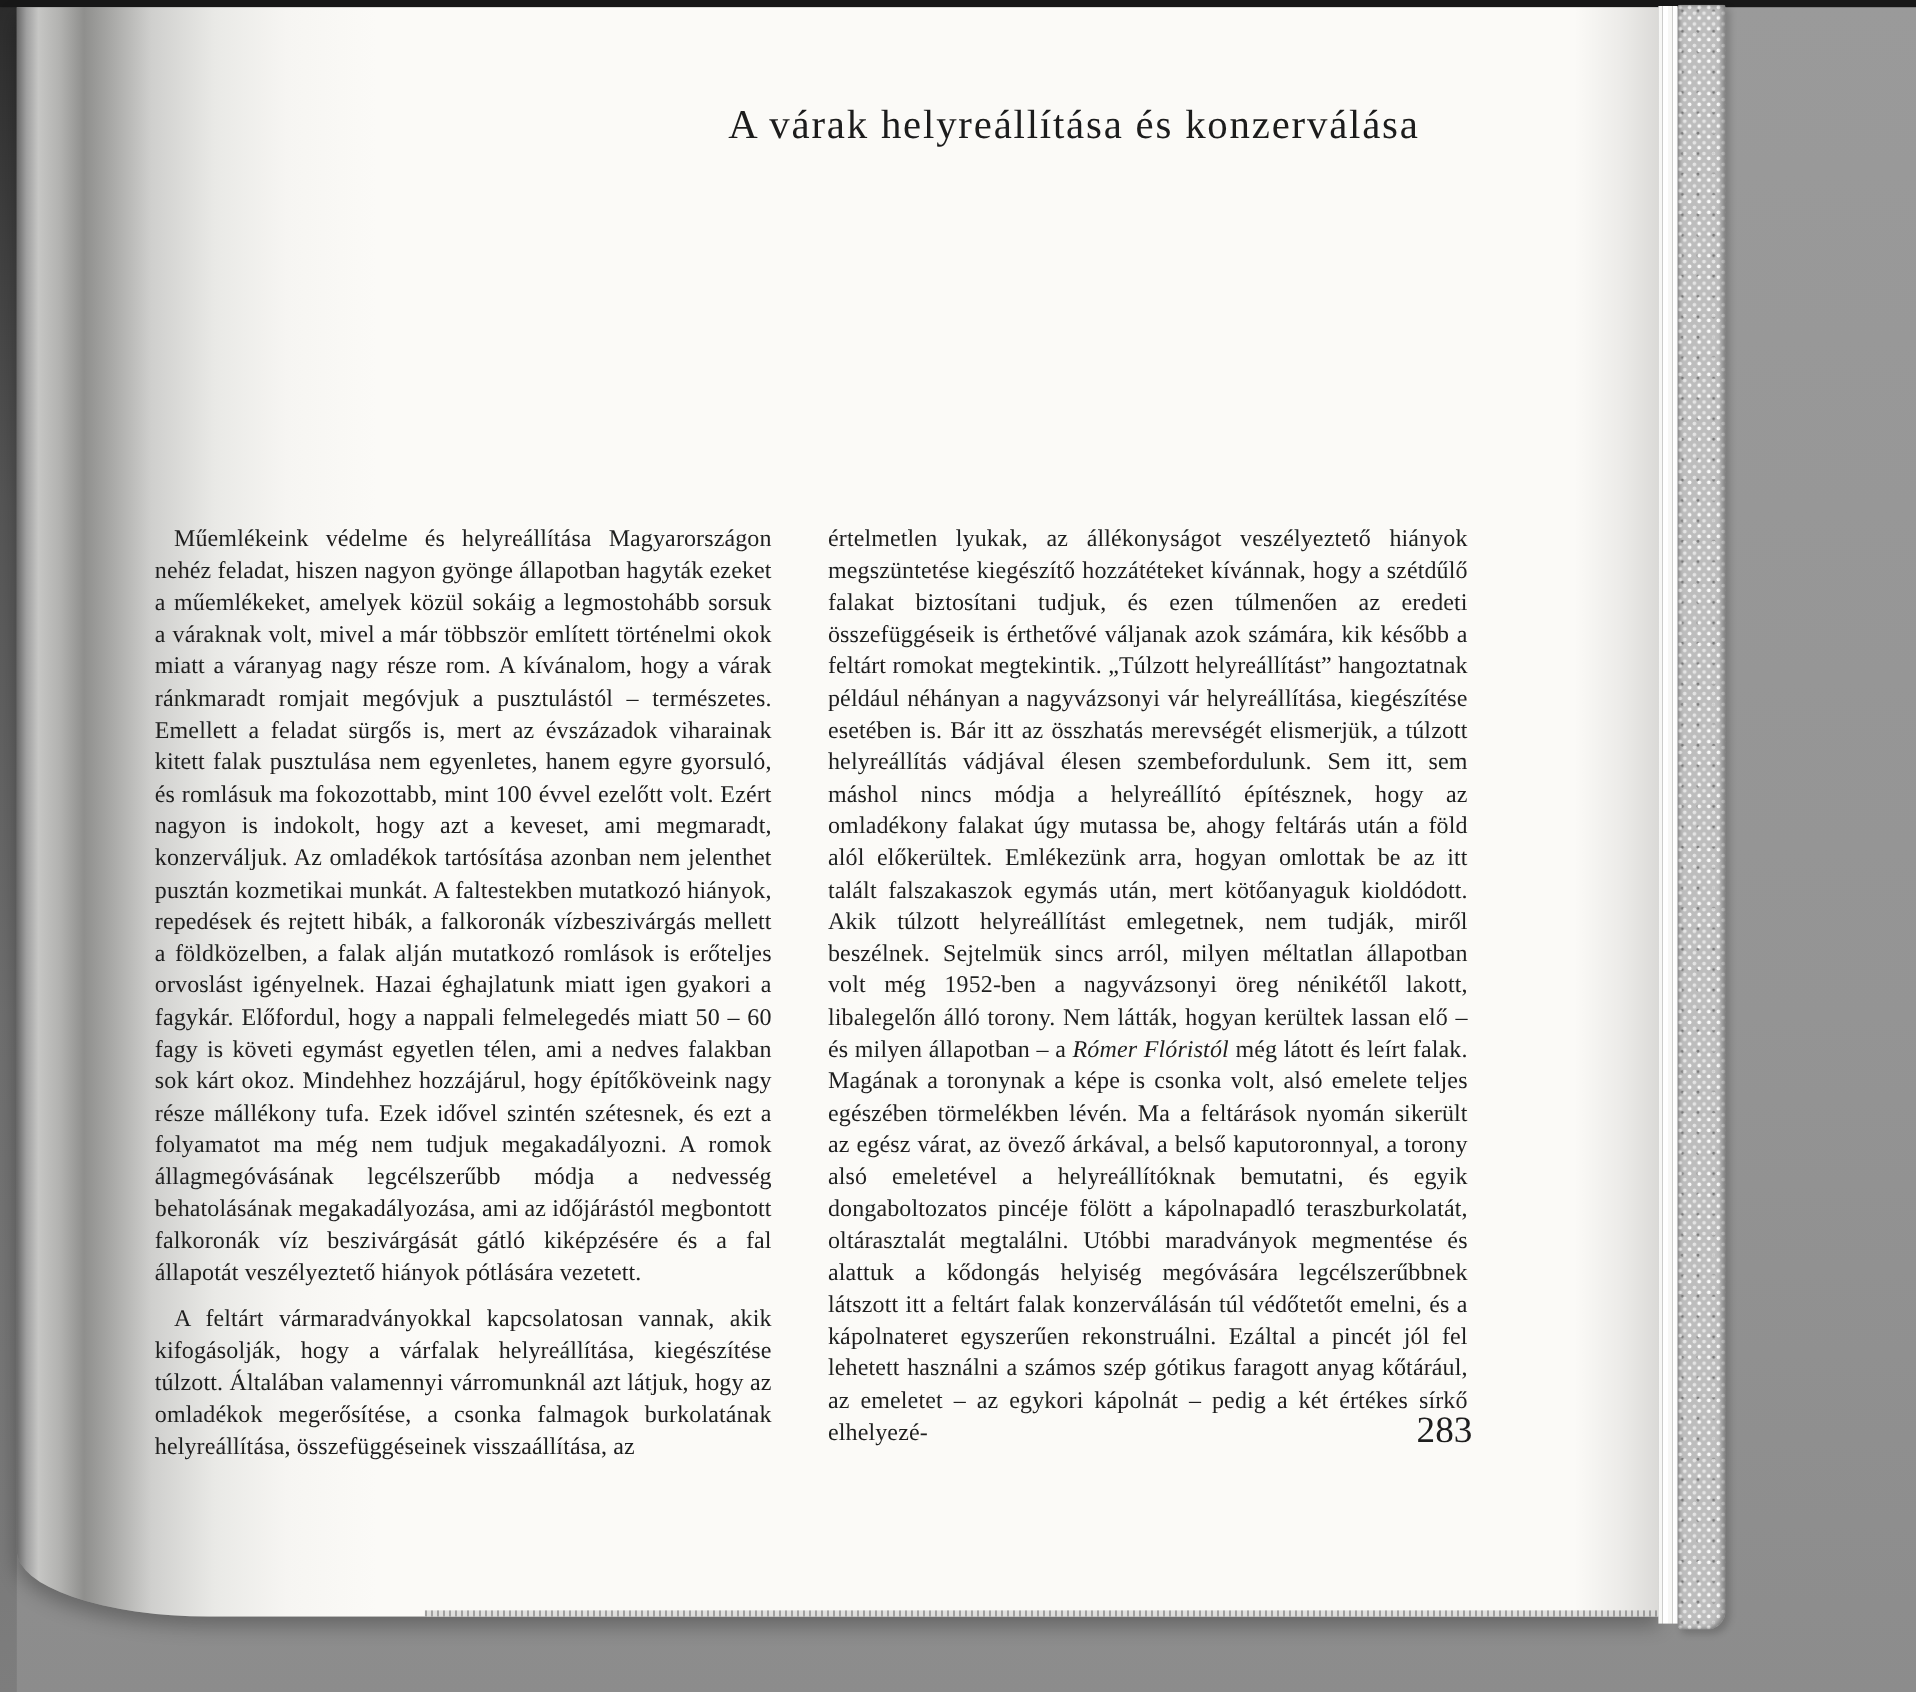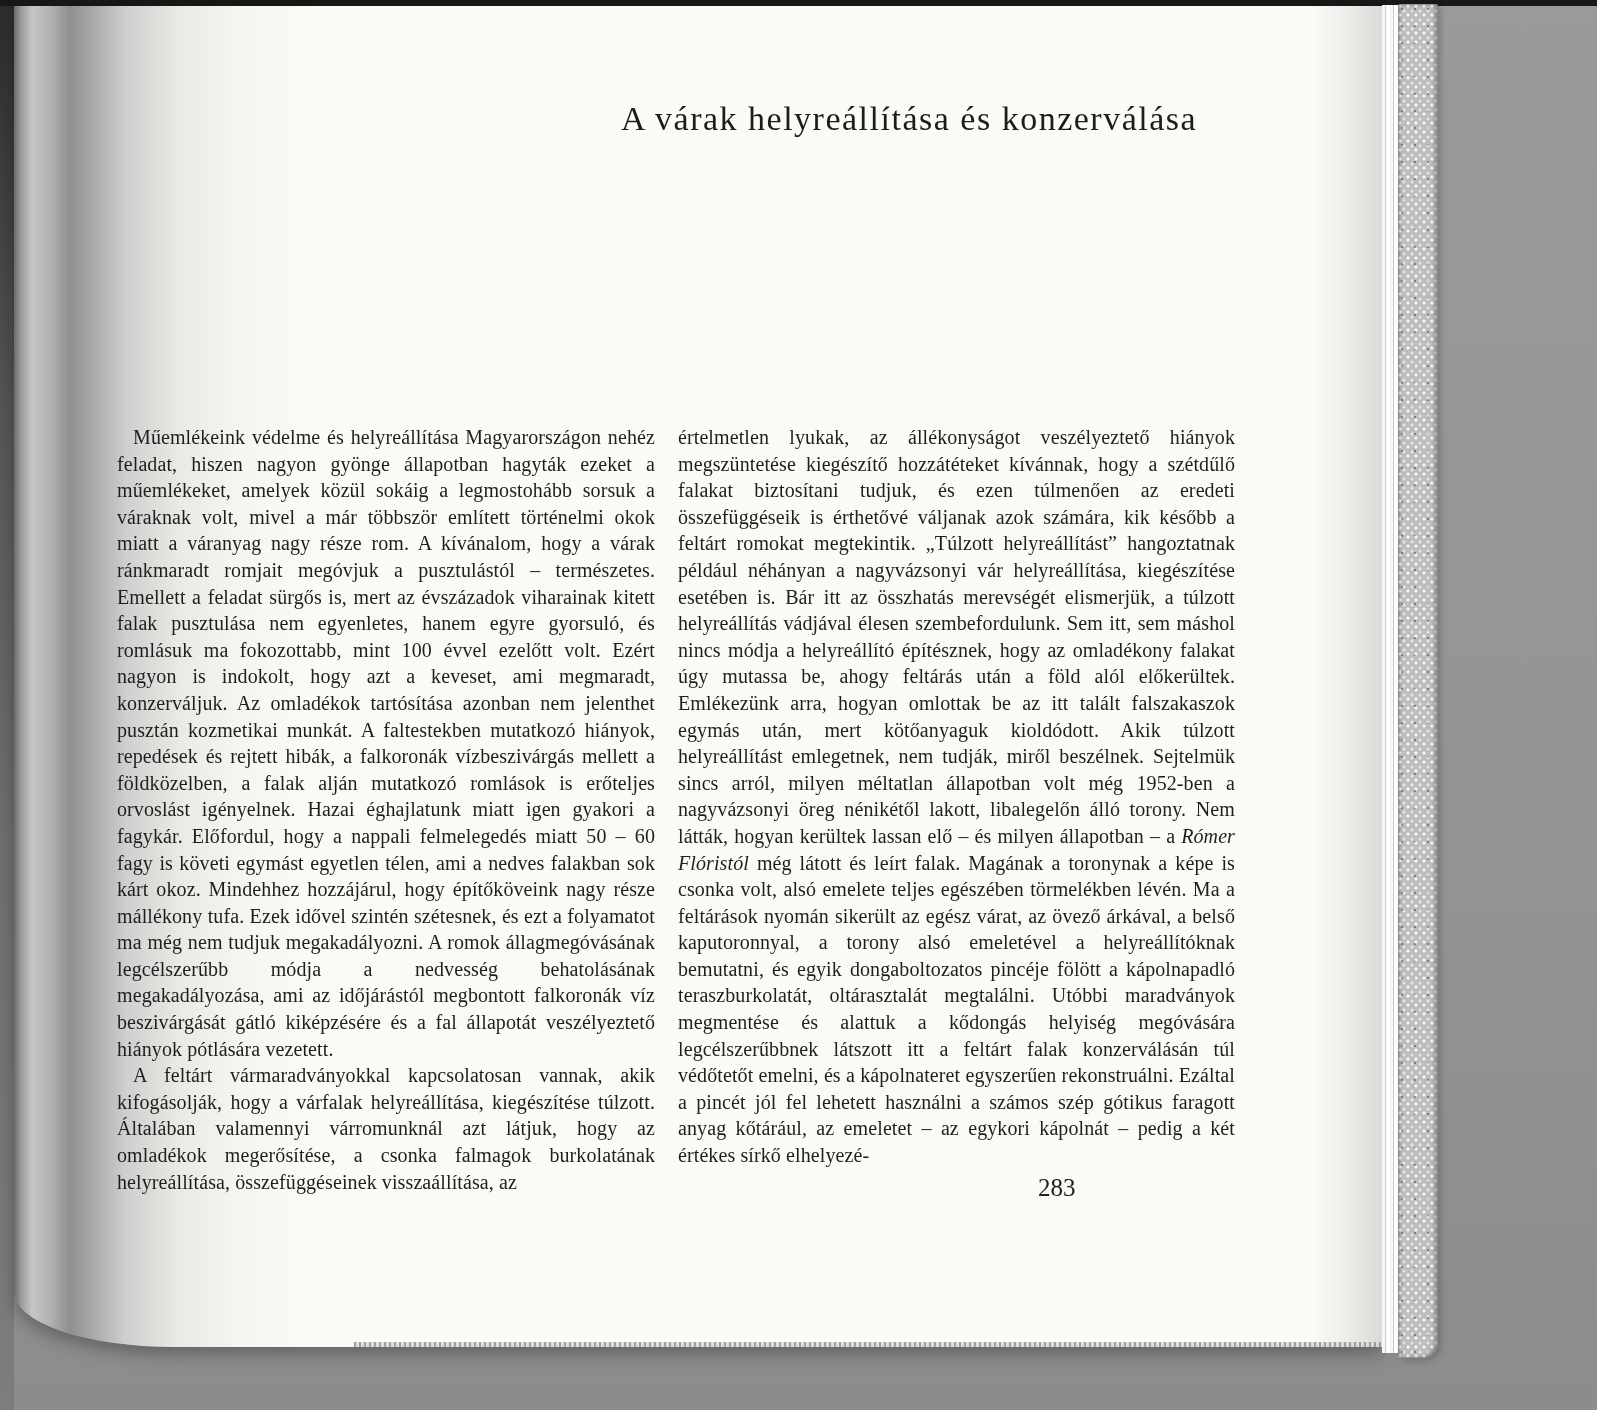--- a/index.html
+++ b/index.html
@@ -65,44 +65,44 @@
     display:flex;gap:23px;
     color:#1e1e1e;
   }
   .col{
     font-size:20px;line-height:26.6px;
     text-align:justify;
     letter-spacing:0.1px;
   }
   .col-left{width:538px;}
   .col-right{width:557px;font-family:Liberation Serif, serif;}
-  .col p{margin:0;}
+  .col p{margin:12px;}
   .col p.indent{text-indent:16px;}
   .page-number{
-    position:absolute;left:1038px;top:1174px;width:142px;
-    text-align:left;font-size:25px;color:#1e1e1e;
+    position:absolute;left:1085px;top:1174px;width:142px;
+    text-align:right;font-size:31px;color:#1e1e1e;
   }
 </style>
 </head>
 <body>
 
 <div class="scene">
 
   <div class="spine-edge"></div>
   <div class="top-strip"></div>
 
   <div class="book-page">
     <div class="right-shade"></div>
     <div class="stitch-edge"></div>
   </div>
 
   <div class="page-edges"></div>
   <div class="cover-cloth"></div>
 
-  <h1 class="page-title" style="margin:14px;font-weight:normal;">A várak helyreállítása és konzerválása</h1>
+  <h1 class="page-title" style="margin:0;font-weight:normal;">A várak helyreállítása és konzerválása</h1>
 
   <div class="text-columns">
     <div class="col col-left">
       <p class="indent">Műemlékeink védelme és helyreállítása Magyarországon nehéz feladat, hiszen nagyon gyönge állapotban hagyták ezeket a műemlékeket, amelyek közül sokáig a legmostohább sorsuk a váraknak volt, mivel a már többször említett történelmi okok miatt a váranyag nagy része rom. A kívánalom, hogy a várak ránkmaradt romjait megóvjuk a pusztulástól – természetes. Emellett a feladat sürgős is, mert az évszázadok viharainak kitett falak pusztulása nem egyenletes, hanem egyre gyorsuló, és romlásuk ma fokozottabb, mint 100 évvel ezelőtt volt. Ezért nagyon is indokolt, hogy azt a keveset, ami megmaradt, konzerváljuk. Az omladékok tartósítása azonban nem jelenthet pusztán kozmetikai munkát. A faltestekben mutatkozó hiányok, repedések és rejtett hibák, a falkoronák vízbeszivárgás mellett a földközelben, a falak alján mutatkozó romlások is erőteljes orvoslást igényelnek. Hazai éghajlatunk miatt igen gyakori a fagykár. Előfordul, hogy a nappali felmelegedés miatt 50 – 60 fagy is követi egymást egyetlen télen, ami a nedves falakban sok kárt okoz. Mindehhez hozzájárul, hogy építőköveink nagy része mállékony tufa. Ezek idővel szintén szétesnek, és ezt a folyamatot ma még nem tudjuk megakadályozni. A romok állagmegóvásának legcélszerűbb módja a nedvesség behatolásának megakadályozása, ami az időjárástól megbontott falkoronák víz beszivárgását gátló kiképzésére és a fal állapotát veszélyeztető hiányok pótlására vezetett.</p>
       <p class="indent">A feltárt vármaradványokkal kapcsolatosan vannak, akik kifogásolják, hogy a várfalak helyreállítása, kiegészítése túlzott. Általában valamennyi várromunknál azt látjuk, hogy az omladékok megerősítése, a csonka falmagok burkolatának helyreállítása, összefüggéseinek visszaállítása, az</p>
     </div>
     <div class="col col-right">
       <p><span>értelmetlen lyukak, az állékonyságot veszélyeztető hiányok megszüntetése kiegészítő hozzátéteket kívánnak, hogy a szétdűlő falakat biztosítani tudjuk, és ezen túlmenően az eredeti összefüggéseik is érthetővé váljanak azok számára, kik később a feltárt romokat megtekintik. „Túlzott helyreállítást” hangoztatnak például néhányan a nagyvázsonyi vár helyreállítása, kiegészítése esetében is. Bár itt az összhatás merevségét elismerjük, a túlzott helyreállítás vádjával élesen szembefordulunk. Sem itt, sem máshol nincs módja a helyreállító építésznek, hogy az omladékony falakat úgy mutassa be, ahogy feltárás után a föld alól előkerültek. Emlékezünk arra, hogyan omlottak be az itt talált falszakaszok egymás után, mert kötőanyaguk kioldódott. Akik túlzott helyreállítást emlegetnek, nem tudják, miről beszélnek. Sejtelmük sincs arról, milyen méltatlan állapotban volt még 1952-ben a nagyvázsonyi öreg nénikétől lakott, libalegelőn álló torony. Nem látták, hogyan kerültek lassan elő – és milyen állapotban – a </span><em>Rómer Flóristól</em><span> még látott és leírt falak. Magának a toronynak a képe is csonka volt, alsó emelete teljes egészében törmelékben lévén. Ma a feltárások nyomán sikerült az egész várat, az övező árkával, a belső kaputoronnyal, a torony alsó emeletével a helyreállítóknak bemutatni, és egyik dongaboltozatos pincéje fölött a kápolnapadló teraszburkolatát, oltárasztalát megtalálni. Utóbbi maradványok megmentése és alattuk a kődongás helyiség megóvására legcélszerűbbnek látszott itt a feltárt falak konzerválásán túl védőtetőt emelni, és a kápolnateret egyszerűen rekonstruálni. Ezáltal a pincét jól fel lehetett használni a számos szép gótikus faragott anyag kőtárául, az emeletet – az egykori kápolnát – pedig a két értékes sírkő elhelyezé-</span></p>
     </div>
   </div>

